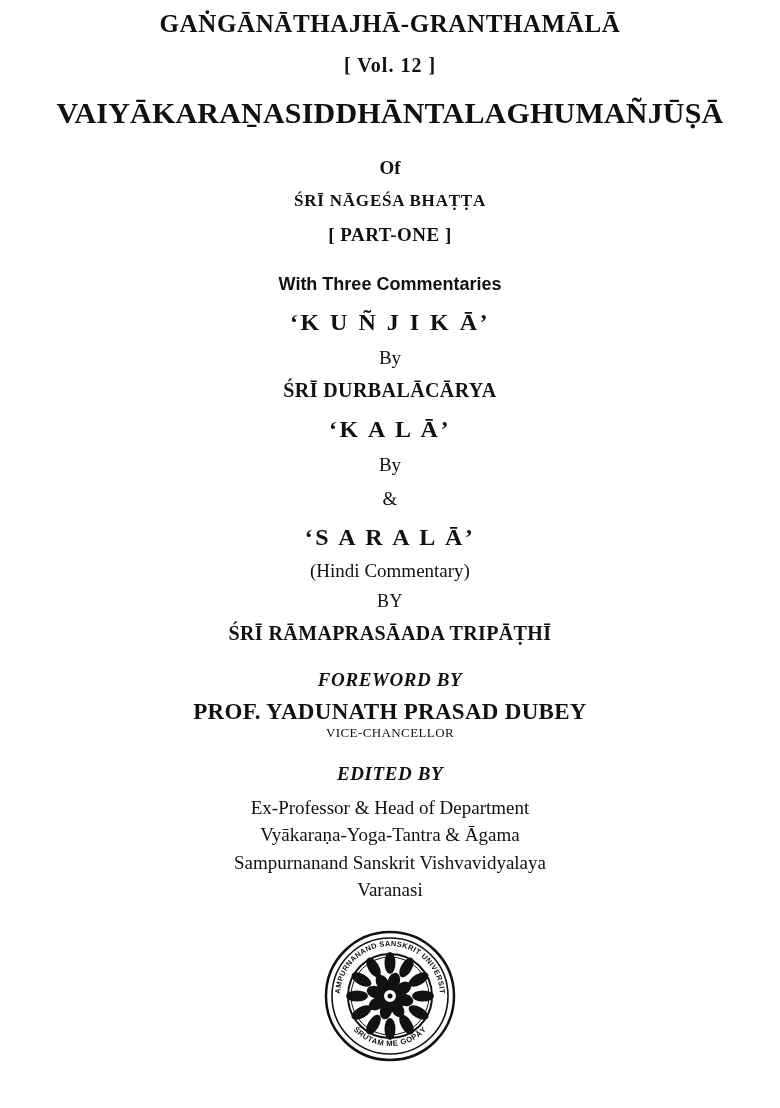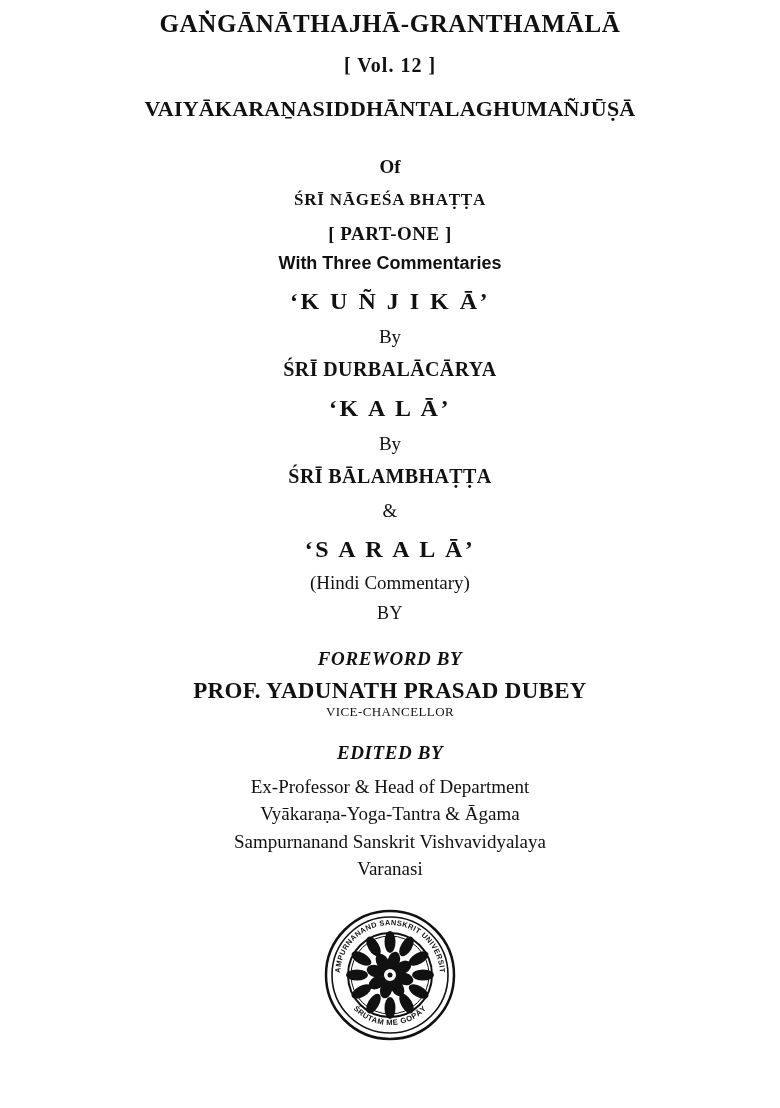--- a/index.html
+++ b/index.html
@@ -35,50 +35,50 @@
   .vol {
     font-family: "Liberation Serif", serif;
     font-weight: bold;
     font-size: 20px;
     margin-top: 16px;
     letter-spacing: 1px;
   }
   .main-title {
     font-family: "Liberation Serif", serif;
     font-weight: bold;
-    font-size: 22px;
+    font-size: 30px;
     margin-top: 19px;
     letter-spacing: 0.2px;
     white-space: nowrap;
   }
   .of {
     font-family: "Liberation Serif", serif;
     font-weight: bold;
     font-size: 19px;
-    margin-top: 34px;
+    margin-top: 27px;
   }
   .author {
     font-family: "Liberation Serif", serif;
     font-weight: bold;
     font-size: 17px;
     margin-top: 12px;
     letter-spacing: 0.8px;
   }
   .part {
     font-family: "Liberation Serif", serif;
     font-weight: bold;
     font-size: 19px;
     margin-top: 13px;
     letter-spacing: 0.5px;
   }
   .with-comm {
     font-family: "Liberation Sans", sans-serif;
     font-weight: bold;
     font-size: 18px;
-    margin-top: 8px;
+    margin-top: 28px;
   }
   .comm-name {
     font-family: "Liberation Serif", serif;
     font-weight: bold;
     font-size: 24px;
     margin-top: 14px;
     letter-spacing: 2.5px;
   }
   .by-small {
     font-family: "Liberation Serif", serif;
@@ -174,27 +174,27 @@
   <div class="part line">[ PART-ONE ]</div>
 
   <div class="with-comm line">With Three Commentaries</div>
 
   <div class="comm-name line">‘K U Ñ J I K Ā’</div>
   <div class="by-small line">By</div>
   <div class="comm-author line">ŚRĪ DURBALĀCĀRYA</div>
 
   <div class="comm-name line">‘K A L Ā’</div>
   <div class="by-small line">By</div>
-  <div class="comm-author line">ŚRĪ BĀLAMBHAṬṬA</div>
 
   <div class="amp line">&amp;</div>
 
   <div class="comm-name line">‘S A R A L Ā’</div>
   <div class="hindi-note line">(Hindi Commentary)</div>
   <div class="by-caps line">BY</div>
+  <div class="comm-author line">ŚRĪ RĀMAPRASĀADA TRIPĀṬHĪ</div>
 
   <div class="foreword-label line">FOREWORD BY</div>
   <div class="foreword-name line">PROF. YADUNATH PRASAD DUBEY</div>
   <div class="foreword-role line">VICE-CHANCELLOR</div>
 
   <div class="edited-label line">EDITED BY</div>
 
   <div class="affil line">
     <div>Ex-Professor &amp; Head of Department</div>
     <div>Vyākaraṇa-Yoga-Tantra &amp; Āgama</div>

